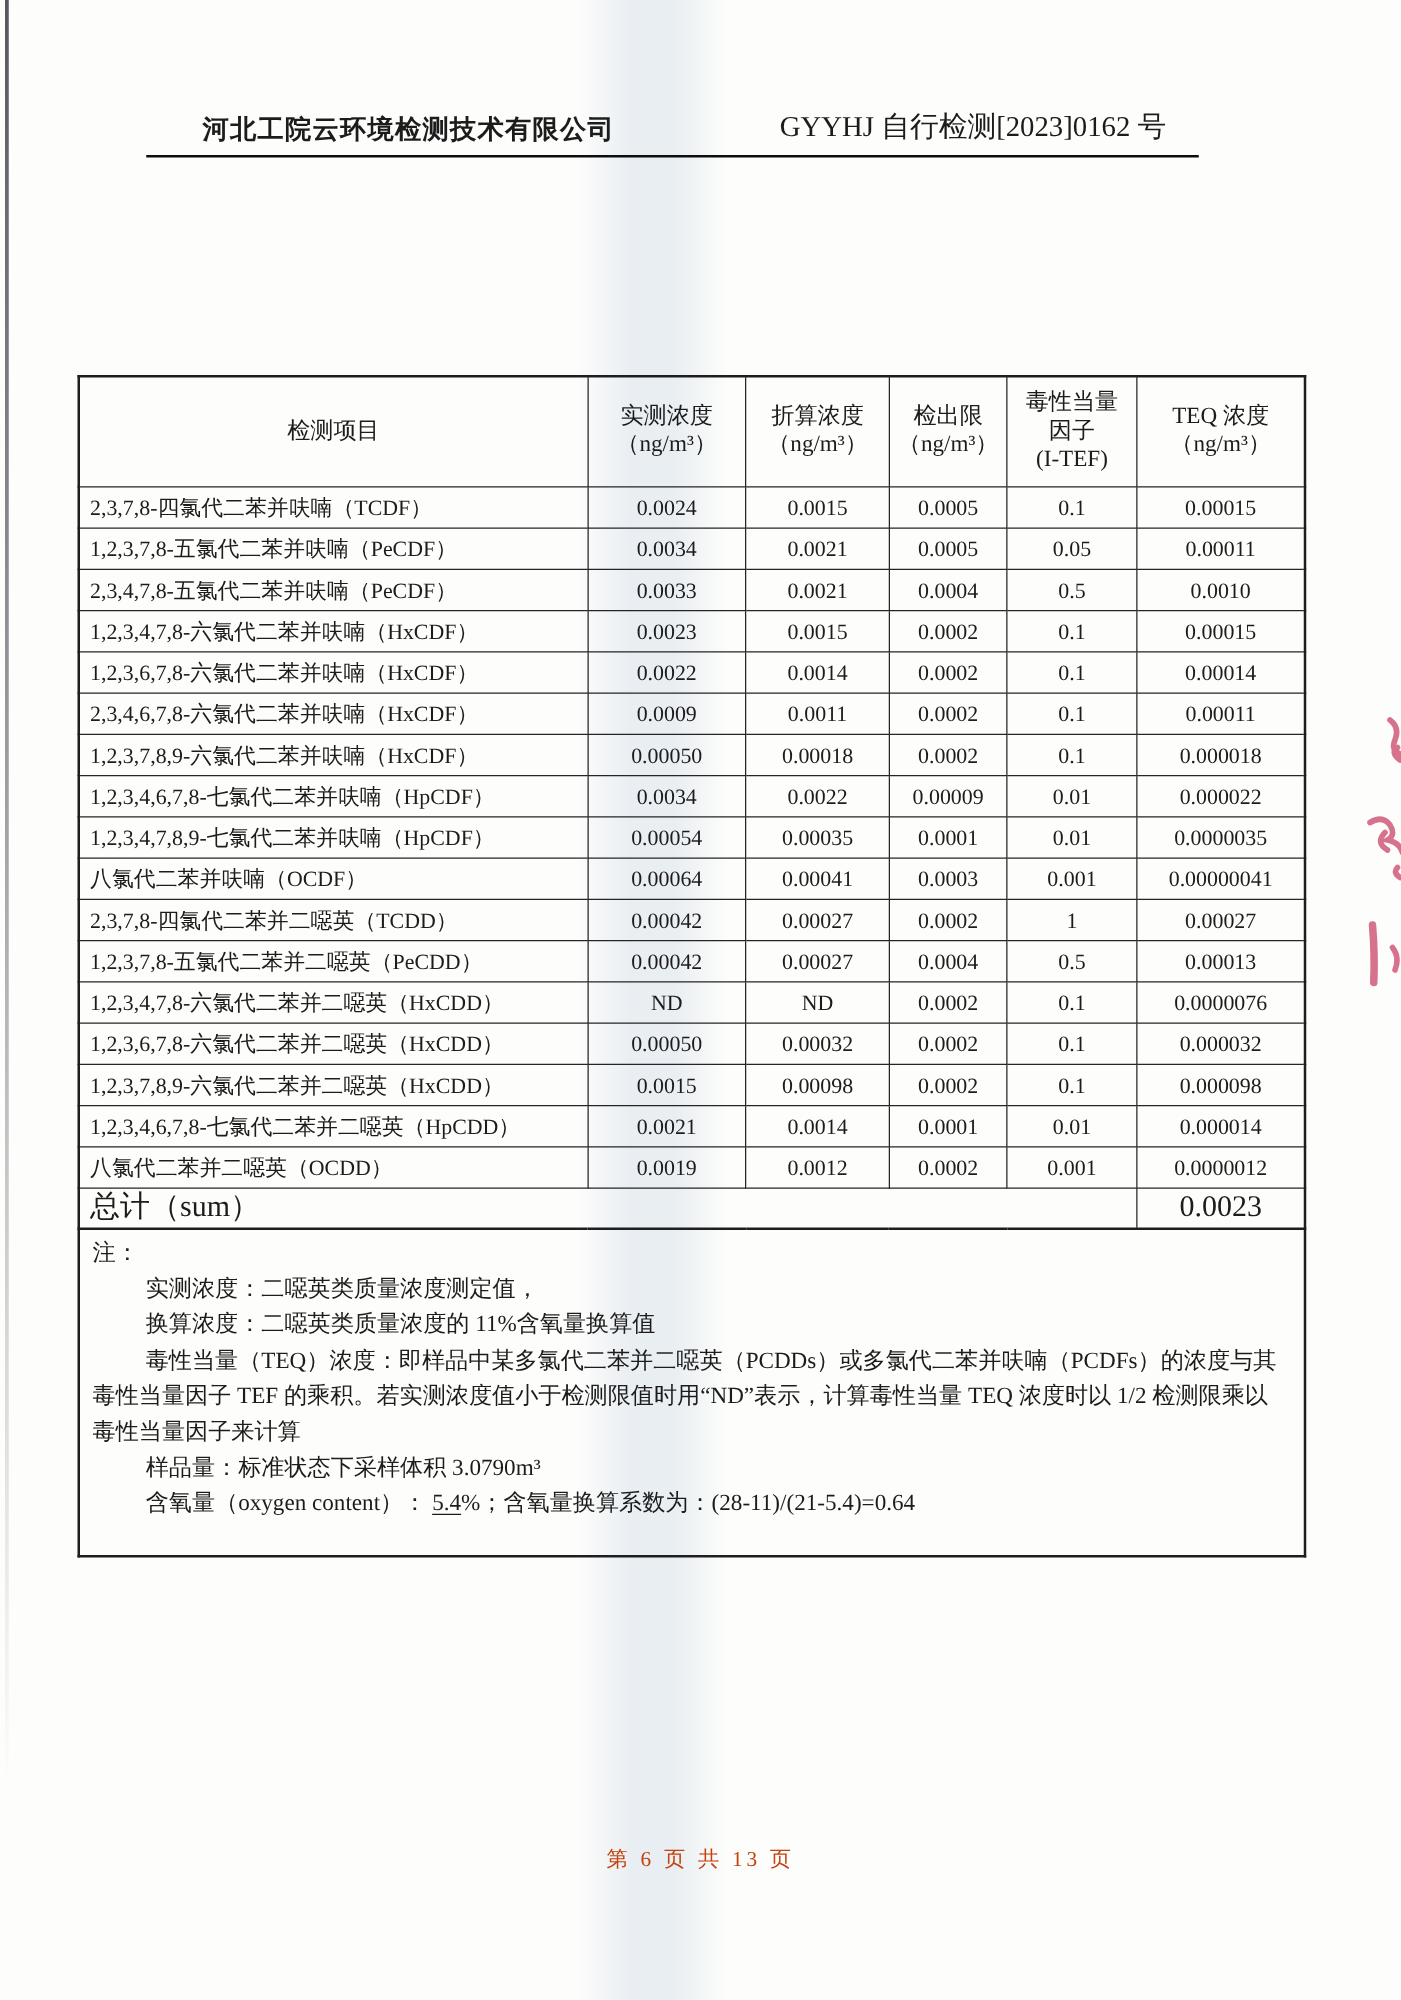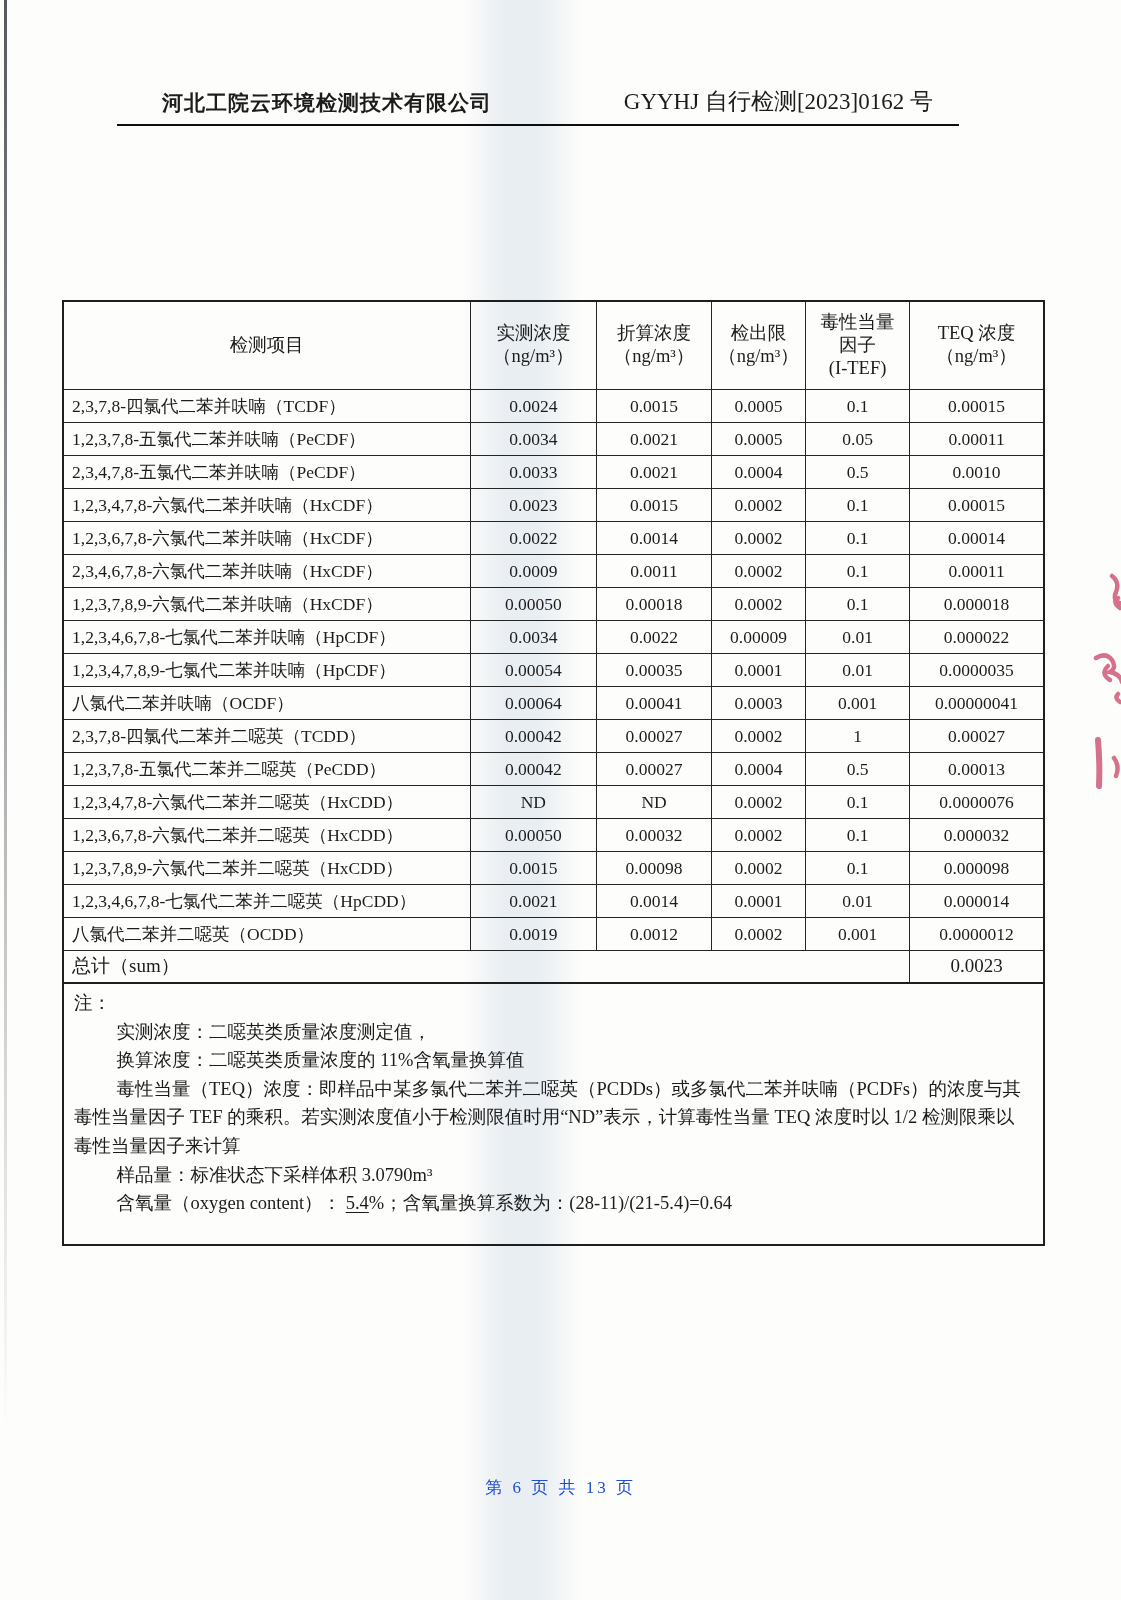--- a/index.html
+++ b/index.html
@@ -28,31 +28,31 @@
 
   
   .tablebox { position:absolute; left:62px; top:300px; width:983px; }
   table.results { width:100%; border-collapse:collapse; border:2px solid #1e1e1e; table-layout:fixed; }
   table.results th, table.results td { border:1.5px solid #252525; text-align:center; vertical-align:middle;
     font-size:17.5px; padding:0 2px; }
   table.results thead th { height:88px; font-weight:400; font-size:18.5px; line-height:23px; }
   table.results tbody td { height:33px; line-height:20px; }
   table.results td.item { text-align:left; padding-left:8px; }
   .c0{width:41.5%} .c1{width:12.9%} .c2{width:11.7%} .c3{width:9.6%} .c4{width:10.6%} .c5{width:13.7%}
-  tr.total-row td { height:42px; font-size:19px; }
+  tr.total-row td { height:42px; font-size:24px; }
   tr.total-row td.item { padding-left:8px; }
 
   .notes { width:100%; border:2px solid #1e1e1e; border-top:none; padding:5px 14px 26px 10px;
     font-size:18.5px; line-height:28.6px; }
   .notes p.ind { text-indent:2.3em; }
   .ul { text-decoration:underline; text-underline-offset:3px; }
 
   
   .footer { position:absolute; left:0; top:1476px; width:100%; text-align:center;
-    font-size:17px; letter-spacing:3px; color:#1d4ed8; }
+    font-size:17px; letter-spacing:3px; color:#c2410c; }
 </style>
 </head>
 <body>
 
 <div class="page">
 
   <div class="scan-band"></div>
   <div class="edge-line"></div>
 
   <div class="hdr">

